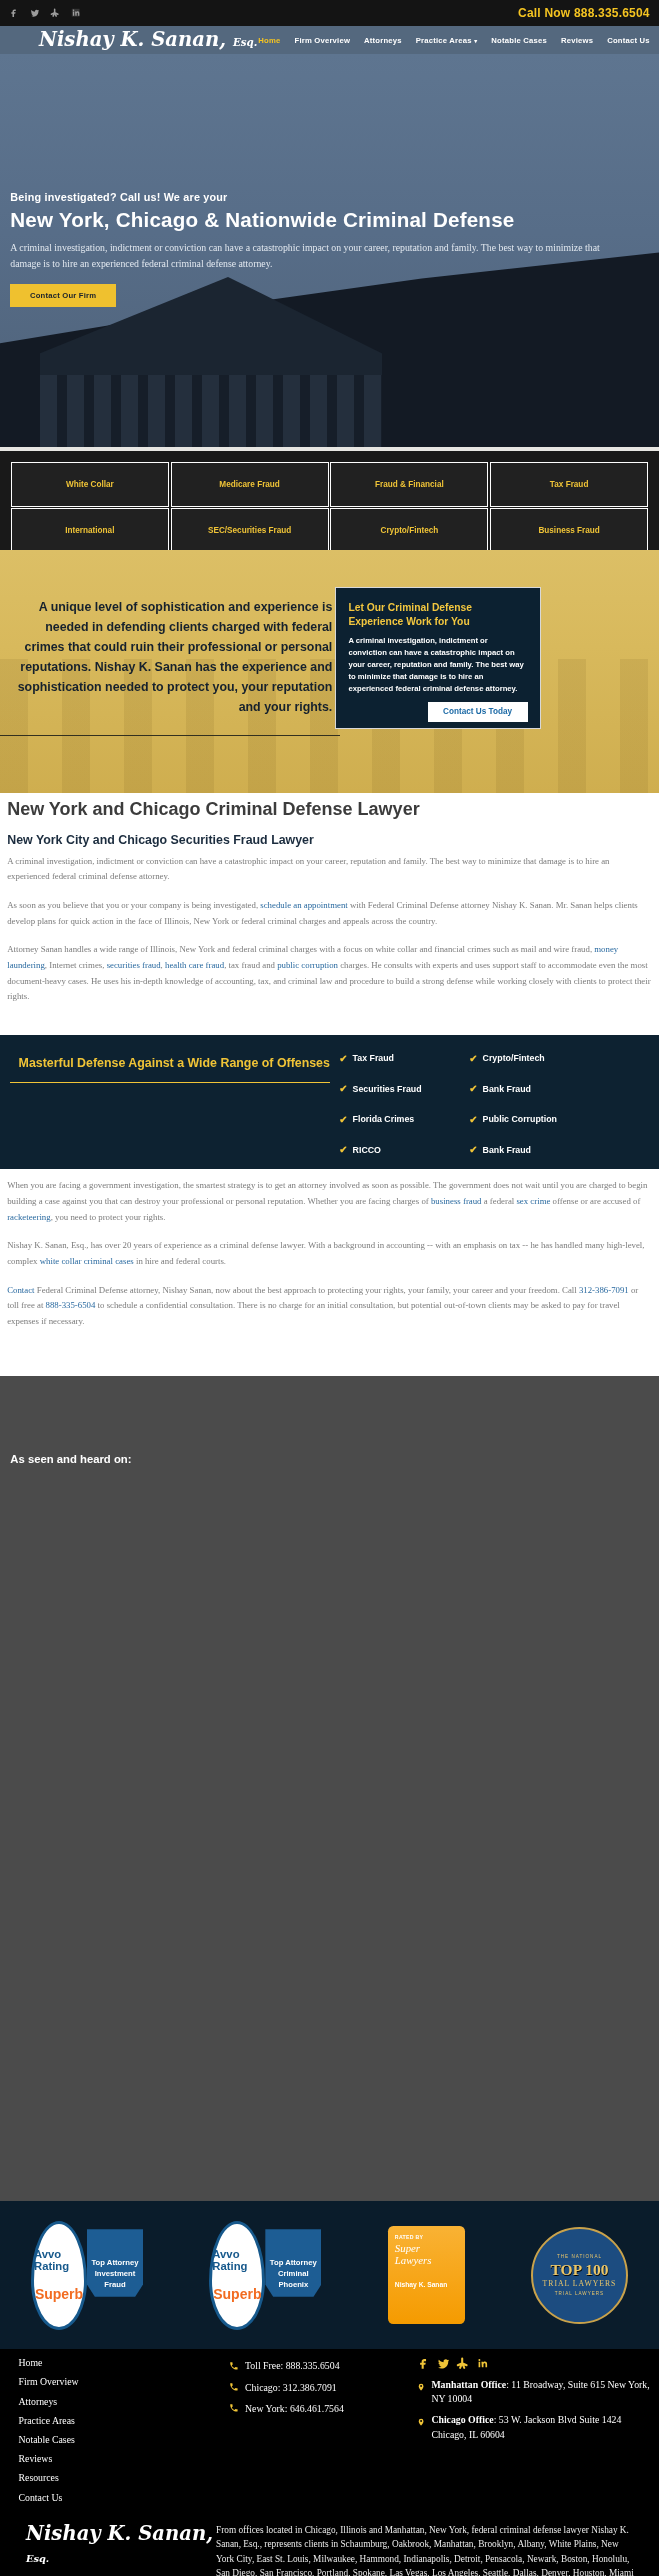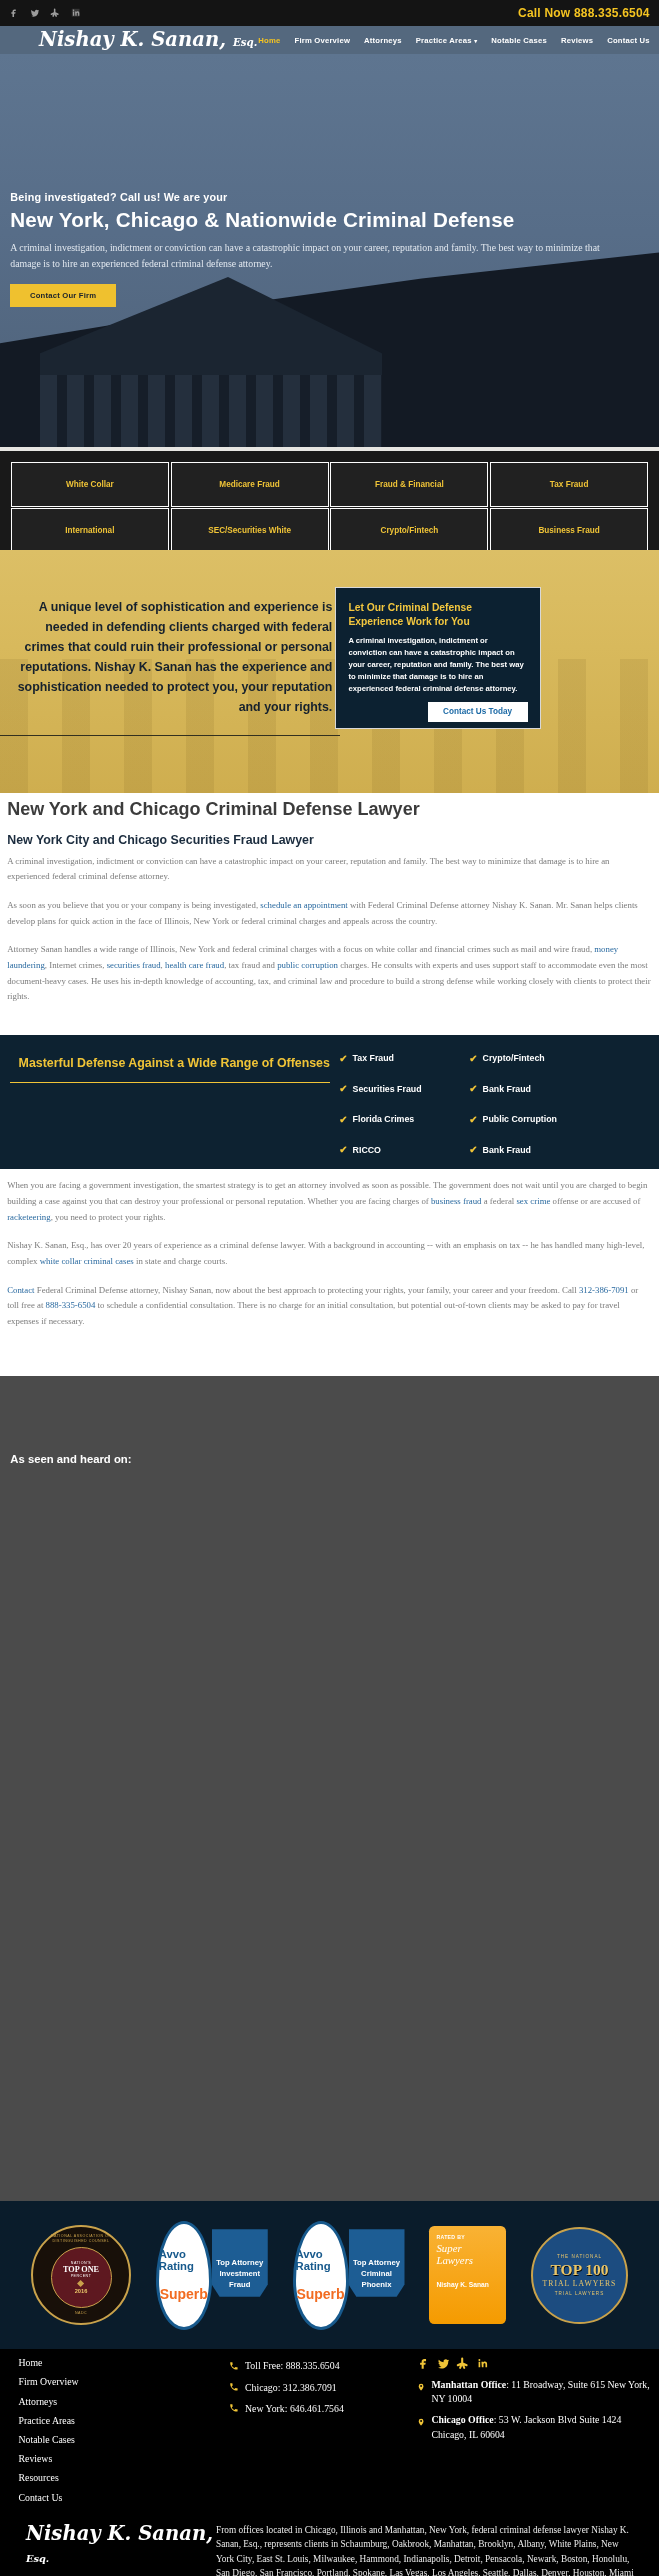--- a/index.html
+++ b/index.html
@@ -172,21 +172,21 @@
   </div>
 </div>
 
 <div class="grid-section">
   <div class="pgrid">
     <div class="cell">White Collar</div>
     <div class="cell">Medicare Fraud</div>
     <div class="cell">Fraud &amp; Financial</div>
     <div class="cell">Tax Fraud</div>
     <div class="cell">International</div>
-    <div class="cell">SEC/Securities White</div>
+    <div class="cell">SEC/Securities Fraud</div>
     <div class="cell">Crypto/Fintech</div>
     <div class="cell">Business Fraud</div>
   </div>
 </div>
 
 <div class="gold">
   <div class="quote">A unique level of sophistication and experience is needed in defending clients charged with federal crimes that could ruin their professional or personal reputations. Nishay K. Sanan has the experience and sophistication needed to protect you, your reputation and your rights.</div>
   <div class="quote-divider"></div>
   <div class="gold-box">
     <h3>Let Our Criminal Defense Experience Work for You</h3>
@@ -242,40 +242,29 @@
       <li class="off-item">
           <span class="check">✔</span>
           <span>Bank Fraud</span>
         </li>
     </ul>
   </div>
 </div>
 
 <div class="content content-2">
   <p><span>When you are facing a government investigation, the smartest strategy is to get an attorney involved as soon as possible. The government does not wait until you are charged to begin building a case against you that can destroy your professional or personal reputation. Whether you are facing charges of </span><a class="tlink" href="#">business fraud</a><span> a federal </span><a class="tlink" href="#">sex crime</a><span> offense or are accused of </span><a class="tlink" href="#">racketeering</a><span>, you need to protect your rights.</span></p>
-  <p><span>Nishay K. Sanan, Esq., has over 20 years of experience as a criminal defense lawyer. With a background in accounting -- with an emphasis on tax -- he has handled many high-level, complex </span><a class="tlink" href="#">white collar criminal cases</a><span> in state and charge courts.</span></p>
+  <p><span>Nishay K. Sanan, Esq., has over 20 years of experience as a criminal defense lawyer. With a background in accounting -- with an emphasis on tax -- he has handled many high-level, complex </span><a class="tlink" href="#">white collar criminal cases</a><span> in hire and federal courts.</span></p>
   <p><a class="tlink" href="#">Contact</a><span> Federal Criminal Defense attorney, Nishay Sanan, now about the best approach to protecting your rights, your family, your career and your freedom. Call </span><a class="tlink" href="#">312-386-7091</a><span> or toll free at </span><a class="tlink" href="#">888-335-6504</a><span> to schedule a confidential consultation. There is no charge for an initial consultation, but potential out-of-town clients may be asked to pay for travel expenses if necessary.</span></p>
 </div>
 
 <div class="seen-section">
   <h3>As seen and heard on:</h3>
 </div>
 
 <div class="badge-band">
-  <div class="seal">
-    <div class="ring-text">NATIONAL ASSOCIATION OF DISTINGUISHED COUNSEL</div>
-    <div class="seal-inner">
-      <div class="s1">NATION'S</div>
-      <div class="s2">TOP ONE</div>
-      <div class="s3">PERCENT</div>
-      <div class="diamond"></div>
-      <div class="s4">2016</div>
-    </div>
-    <div class="ring-text">NADC</div>
-  </div>
   <div class="avvo">
     <div class="avvo-egg">
       <div class="avvo-brand">Avvo Rating</div>
       <div class="avvo-rating">Superb</div>
     </div>
     <div class="avvo-ribbon">
       <div>Top Attorney</div>
       <div>Investment Fraud</div>
     </div>
   </div>

